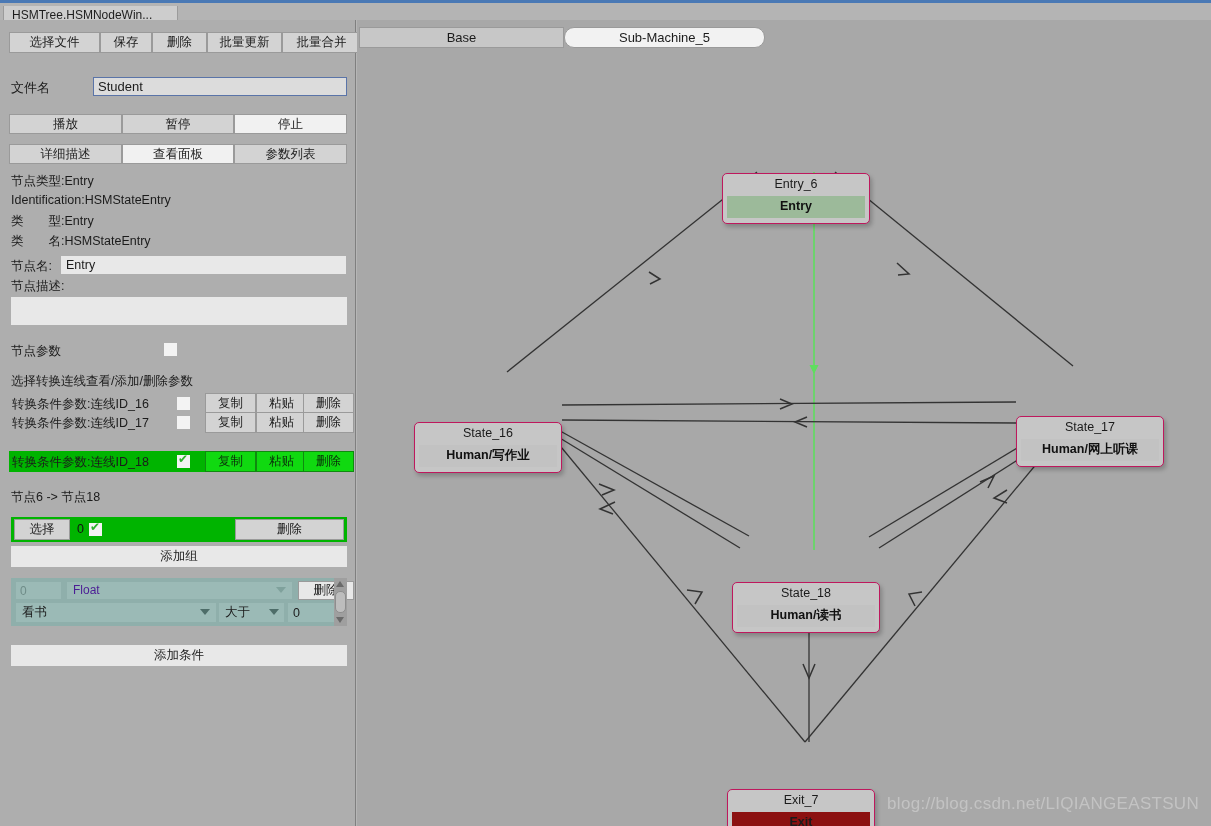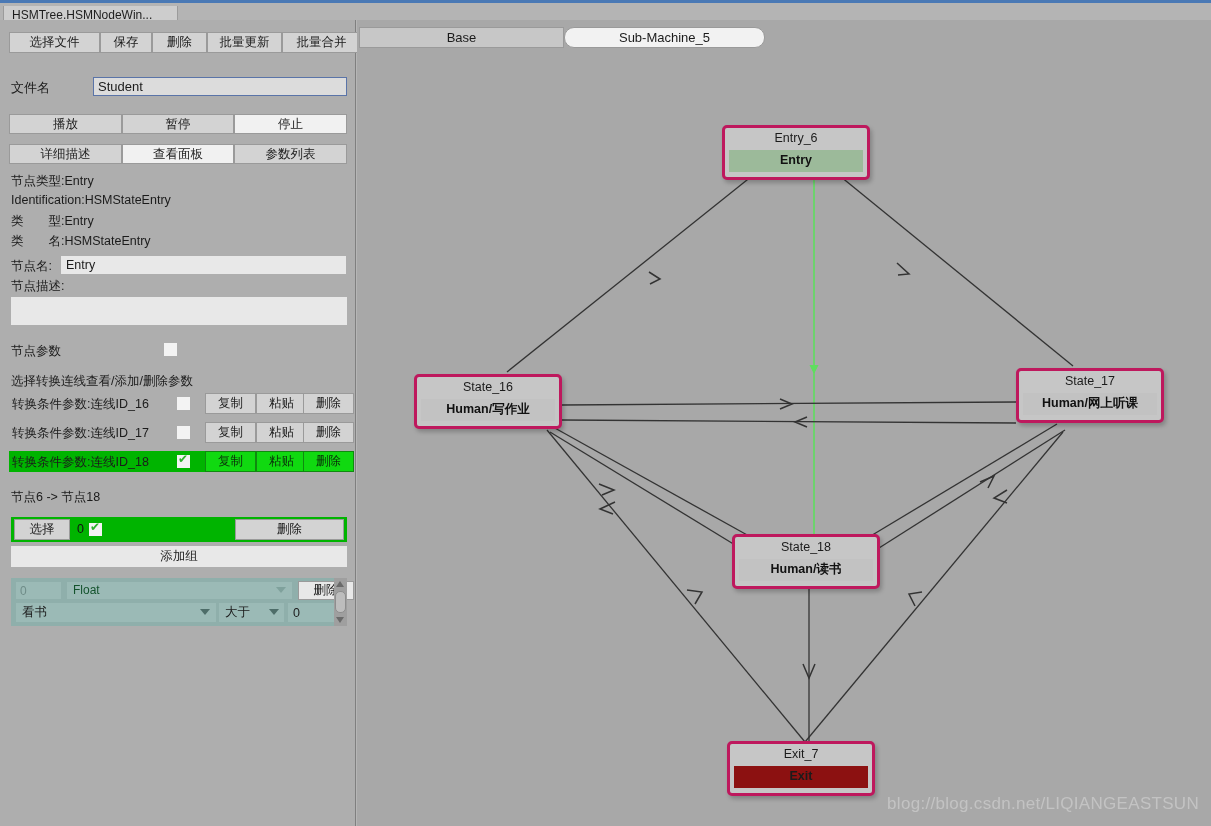--- a/index.html
+++ b/index.html
@@ -177,21 +177,21 @@
   .trans-row .trans-label {
     position: absolute; left: 3px; top: 3px;
     font-size: 12.5px; color: #1b1b1b; white-space: nowrap;
   }
   .trans-row .cbox { position: absolute; left: 168px; top: 4px; }
   .trans-row .btn { position: absolute; top: 0; height: 21px; line-height: 19px; width: 51px; }
   .trans-row .b-copy  { left: 196px; }
   .trans-row .b-paste { left: 247px; }
   .trans-row .b-del   { left: 294px; }
   #trans-0 { top: 373px; }
-  #trans-1 { top: 402px; }
+  #trans-1 { top: 392px; }
   #trans-2 { top: 431px; background: #00b400; }
   #trans-2 .btn { background: #10d910; border: 1px solid #0f8a0f; color: #0b2f0b; }
 
   #node-pair-label {
     position: absolute; left: 11px; top: 469px;
     font-size: 12.5px; color: #1b1b1b;
   }
 
   
   #group-row {
@@ -227,21 +227,21 @@
     width: 45px; height: 17px;
     background: #9bbab6; border: none;
     font-size: 12px; color: #6f8c88;
     padding: 0 4px; line-height: 16px;
     outline: none; font-family: inherit;
   }
   #cond-type {
     position: absolute; left: 56px; top: 4px;
     width: 225px; height: 17px;
     background: #9bbab6;
-    font-size: 12px; color: #14532d;
+    font-size: 12px; color: #4c1d95;
     padding: 0 6px; line-height: 16px;
   }
   #cond-type .caret { position: absolute; right: 6px; top: 5px; }
   .caret {
     width: 0; height: 0;
     border-left: 5px solid transparent;
     border-right: 5px solid transparent;
     border-top: 6px solid #7fa19c;
     display: inline-block;
   }
@@ -331,23 +331,24 @@
   }
   #graph-tabs .gtab.active { background: #f2f2f2; border-radius: 10px; }
   #gtab-0 { width: 205px; }
   #gtab-1 { width: 201px; }
 
   #edges { position: absolute; left: 0; top: 0; width: 854px; height: 806px; }
 
   .node {
     position: absolute;
     background: #c6c6c6;
-    border: 3px solid #be185d;
+    border: 1px solid #be185d;
     border-radius: 5px;
     box-shadow: 2px 3px 4px rgba(0,0,0,0.22);
+    margin-top: 48px;
   }
   .node .node-title {
     height: 22px; line-height: 21px;
     text-align: center;
     font-size: 12.5px; color: #1b1b1b;
   }
   .node .node-body {
     height: 22px; line-height: 21px;
     text-align: center;
     font-size: 12.5px; font-weight: bold; color: #111;
@@ -476,20 +477,21 @@
       </div>
       <input id="cond-value" type="text" value="0" style="">
     </div>
 
     <div id="cond-scroll">
       <span class="arrow-up"></span>
       <div id="cond-thumb"></div>
       <span class="arrow-down"></span>
     </div>
 
+    <div id="btn-add-cond">添加条件</div>
   </div>
 
   <div id="graph-area">
 
     <div id="graph-tabs">
       <div class="gtab" id="gtab-0">Base</div>
       <div class="gtab active" id="gtab-1">Sub-Machine_5</div>
     </div>
 
     <svg id="edges" viewBox="0 0 854 806" xmlns="http://www.w3.org/2000/svg">

